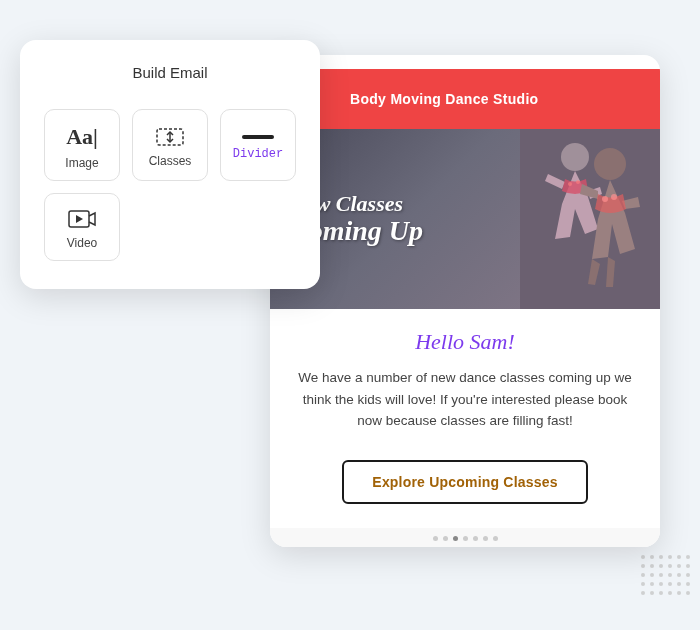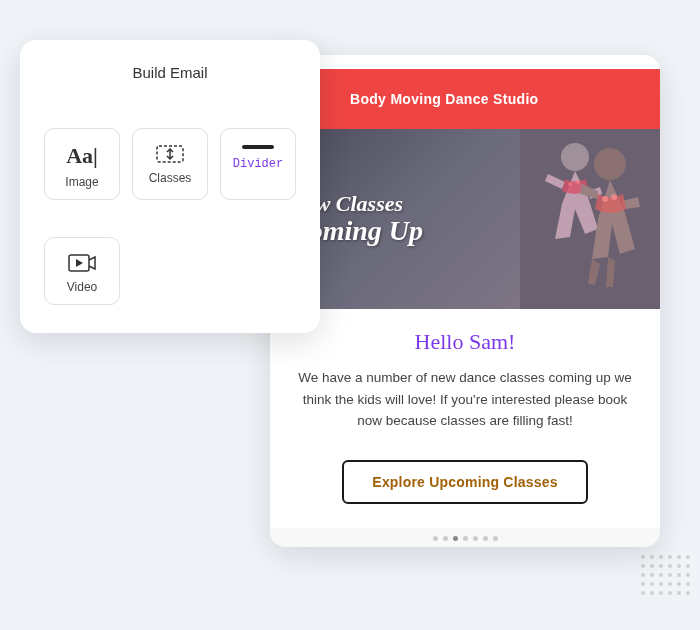--- a/index.html
+++ b/index.html
@@ -29,42 +29,41 @@
       border-radius: 16px;
       box-shadow: 0 8px 32px rgba(0,0,0,0.13);
       padding: 24px 24px 28px;
       z-index: 10;
     }
 
     .build-email-title {
       text-align: center;
       font-size: 15px;
       color: #333;
-      margin-bottom: 22px;
+      margin-bottom: 28px;
       font-weight: 500;
     }
 
     .build-email-grid {
       display: grid;
       grid-template-columns: repeat(3, 1fr);
       gap: 12px;
     }
 
     .build-item {
       display: flex;
       flex-direction: column;
       align-items: center;
-      justify-content: flex-start;
+      justify-content: center;
       border: 1.5px solid #e0e0e0;
       border-radius: 10px;
       padding: 16px 8px 10px;
       cursor: pointer;
       gap: 8px;
       background: #fff;
-      margin-top: 25px;
     }
 
     .build-item-label {
       font-size: 12px;
       color: #444;
     }
 
     .build-item.divider-item .build-item-label {
       color: #7c3aed;
       font-family: Liberation Mono, monospace;
@@ -191,20 +190,21 @@
     
 
     
     .email-body {
       padding: 20px 28px 24px;
       text-align: center;
     }
 
     .email-greeting {
       font-size: 22px;
+      font-style: italic;
       color: #7c3aed;
       font-family: Georgia, 'Times New Roman', serif;
       margin-bottom: 12px;
     }
 
     .email-text {
       font-size: 13.5px;
       color: #444;
       line-height: 1.6;
       margin-bottom: 28px;

